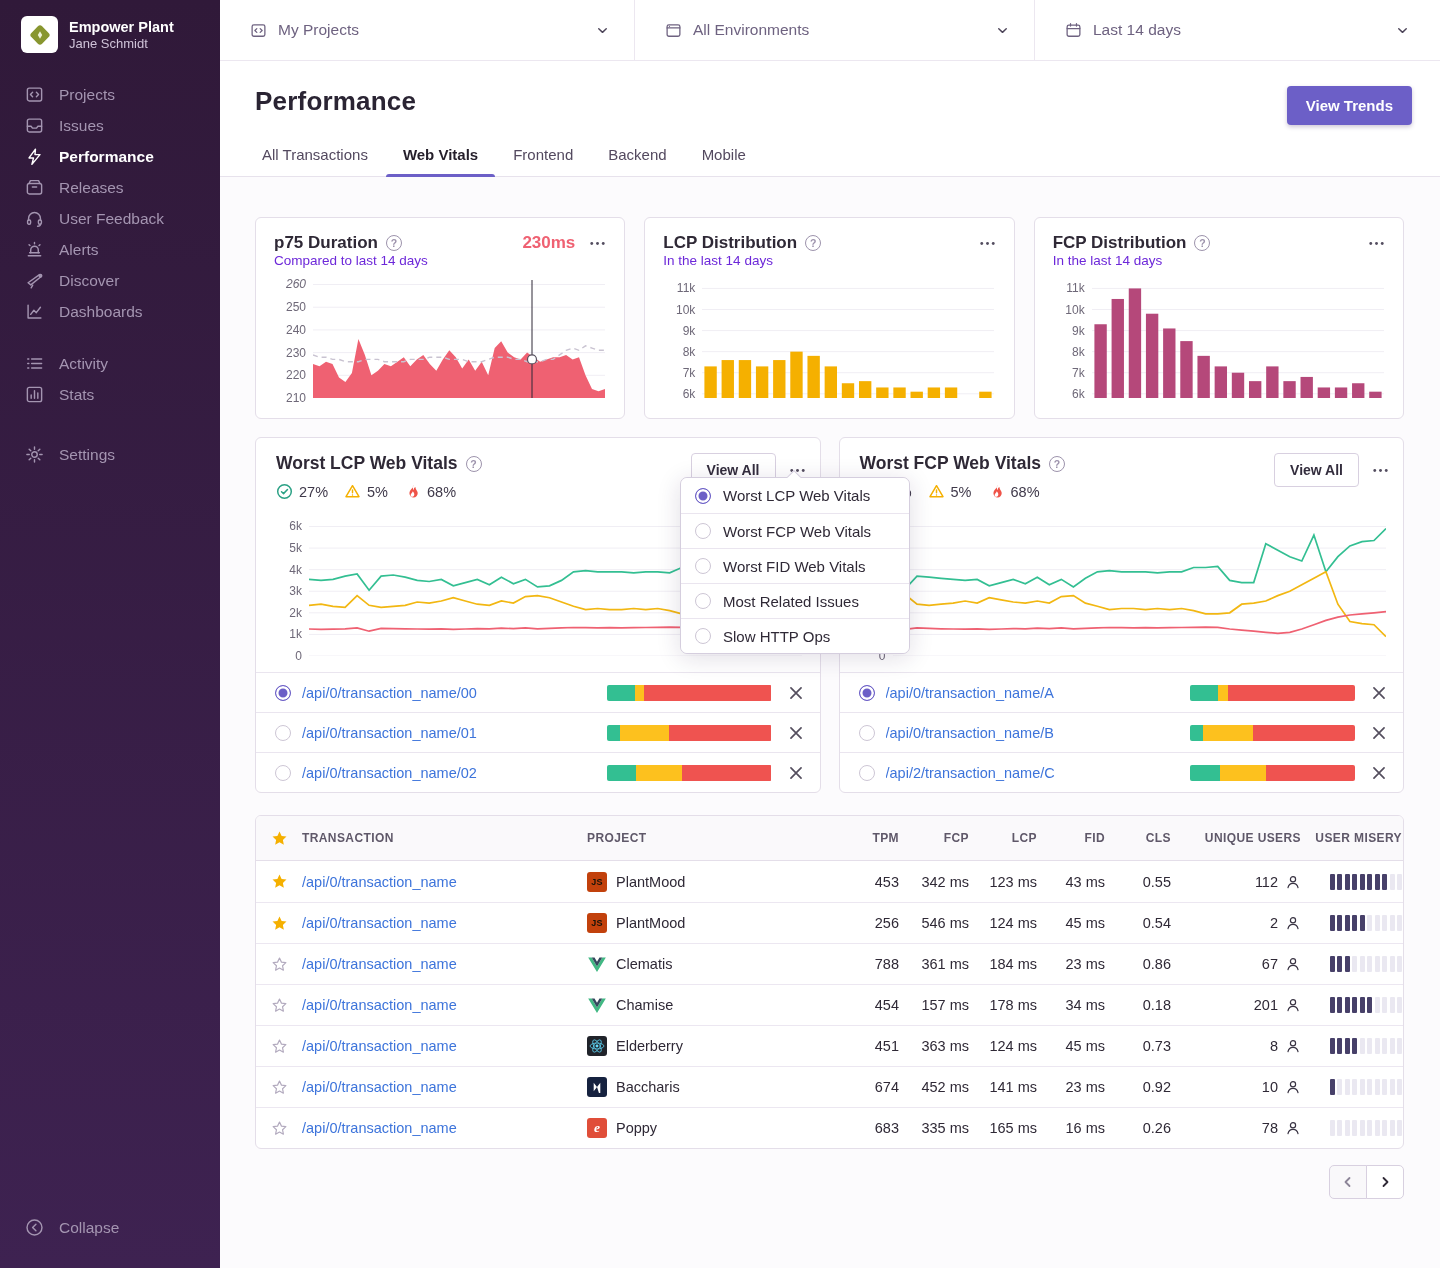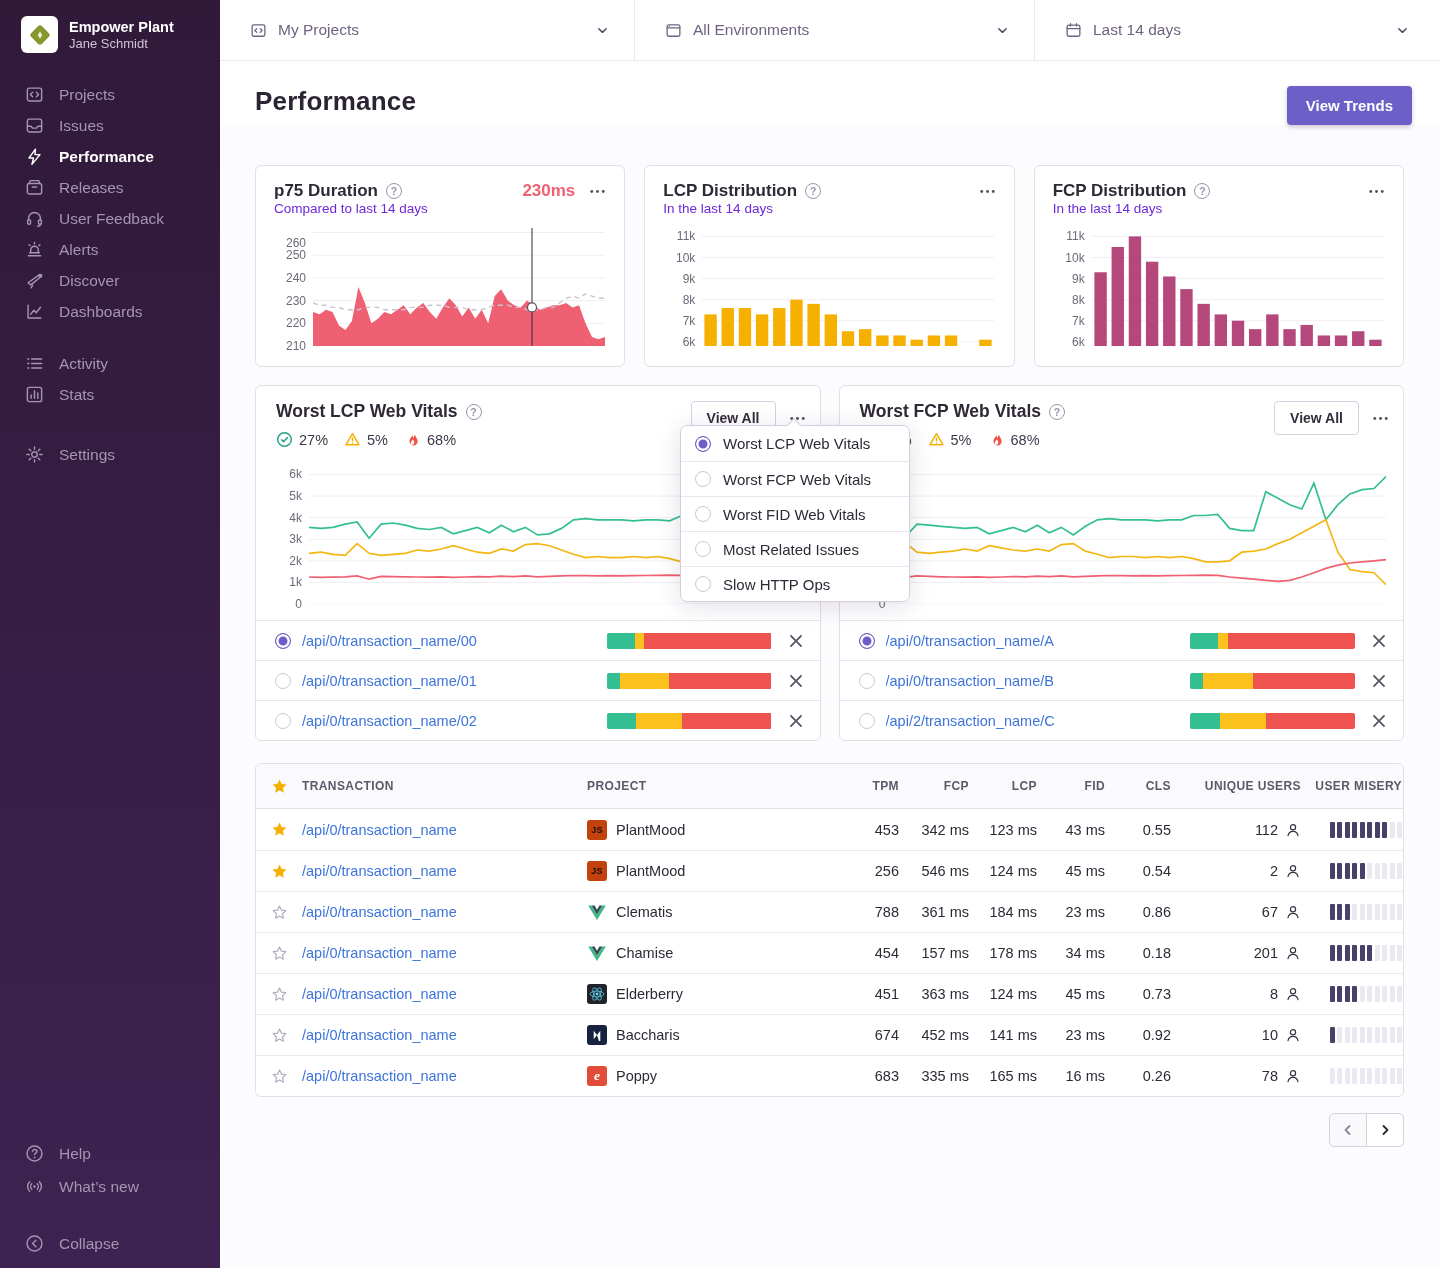--- a/index.html
+++ b/index.html
@@ -2,21 +2,21 @@
 <html><head>
 <meta charset="utf-8">
 <style>
   *{box-sizing:border-box;margin:0;padding:0}
   html,body{width:1440px;height:1268px}
   body{font-family:"Liberation Sans",sans-serif;display:flex;background:#fff;overflow:hidden;color:#2f2936}
   .ic{display:inline-flex;align-items:center;justify-content:center;flex:none}
   .ic svg{width:100%;height:100%;display:block}
 
   
-  .sidebar{width:220px;flex:none;background:linear-gradient(180deg,#301939 0%,#3e2251 100%);color:#a495b1;display:flex;flex-direction:column;padding:16px 0 8px}
+  .sidebar{width:220px;flex:none;background:linear-gradient(180deg,#301939 0%,#3e2251 100%);color:#a495b1;display:flex;flex-direction:column;padding:16px 0 24px}
   .org{display:flex;align-items:center;gap:11px;padding-left:21px}
   .logo{width:37px;height:37px;background:#fff;border-radius:6px;display:flex;align-items:center;justify-content:center;flex:none}
   .logo .ic{width:26px;height:26px}
   .org-name{font-size:14.5px;font-weight:700;color:#fff;line-height:1.25}
   .org-user{font-size:13px;color:#cfc3d8;font-weight:400}
   .navgroup{margin-top:26px}
   .navgroup.g1{margin-top:21px}
   .navgroup.g2{margin-top:29px}
   .nav-item{display:flex;align-items:center;gap:15px;height:31px;padding-left:25px;font-size:15.5px;cursor:pointer}
   .nav-item .ic{width:19px;height:19px}
@@ -252,41 +252,20 @@
         <span class="ic ">
           <svg viewBox="0 0 16 16" fill="none" stroke="currentColor" stroke-width="1.2" stroke-linecap="round" stroke-linejoin="round">
             <circle cx="8" cy="8" r="2.3"></circle>
             <path d="M8 1.6v2M8 12.4v2M1.6 8h2M12.4 8h2M3.5 3.5l1.4 1.4M11.1 11.1l1.4 1.4M12.5 3.5l-1.4 1.4M4.9 11.1l-1.4 1.4"></path>
           </svg>
         </span>
         <span>Settings</span>
       </div>
     </nav>
   <div class="sb-footer">
-    <div>
-        <div class="nav-item">
-          <span class="ic ">
-            <svg viewBox="0 0 16 16" fill="none" stroke="currentColor" stroke-width="1.2" stroke-linecap="round" stroke-linejoin="round">
-              <circle cx="8" cy="8" r="6.3"></circle>
-              <path d="M6.2 6.3c.2-1 1-1.7 1.9-1.7 1 0 1.9.7 1.9 1.7 0 1.4-1.8 1.4-1.9 2.6"></path>
-              <path d="M8 11.3h.01" stroke-width="1.6"></path>
-            </svg>
-          </span>
-          <span>Help</span>
-        </div>
-        <div class="nav-item">
-          <span class="ic ">
-            <svg viewBox="0 0 16 16" fill="none" stroke="currentColor" stroke-width="1.2" stroke-linecap="round" stroke-linejoin="round">
-              <path d="M8 8h.01" stroke-width="2"></path>
-              <path d="M5.7 10.3a3.3 3.3 0 0 1 0-4.6M10.3 5.7a3.3 3.3 0 0 1 0 4.6M3.9 12.1a5.8 5.8 0 0 1 0-8.2M12.1 3.9a5.8 5.8 0 0 1 0 8.2"></path>
-            </svg>
-          </span>
-          <span>What’s new</span>
-        </div>
-      </div>
     <div class="collapse-wrap">
         <div class="nav-item">
           <span class="ic ">
             <svg viewBox="0 0 16 16" fill="none" stroke="currentColor" stroke-width="1.2" stroke-linecap="round" stroke-linejoin="round">
               <circle cx="8" cy="8" r="6.3"></circle>
               <path d="M9.2 5.2 6.4 8l2.8 2.8"></path>
             </svg>
           </span>
           <span>Collapse</span>
         </div>
@@ -339,20 +318,27 @@
           </svg>
         </span>
     </div>
   </div>
 
   <div class="page">
     <div class="page-head">
       <h1>Performance</h1>
       <button class="view-trends">View Trends</button>
     </div>
+    <div class="tabs">
+        <div class="tab">All Transactions</div>
+        <div class="tab active">Web Vitals</div>
+        <div class="tab">Frontend</div>
+        <div class="tab">Backend</div>
+        <div class="tab">Mobile</div>
+      </div>
 
     <div class="content">
 
 
       <div class="cards-row">
         <div class="scard">
           <div class="scard-head">
             <span class="card-title">
                 <span>p75 Duration</span>
                 <span class="help"></span>
@@ -362,21 +348,21 @@
                 <svg viewBox="0 0 16 16" fill="currentColor">
                   <circle cx="2.6" cy="8" r="1.35"></circle>
                   <circle cx="8" cy="8" r="1.35"></circle>
                   <circle cx="13.4" cy="8" r="1.35"></circle>
                 </svg>
               </span>
           </div>
           <div class="card-sub">Compared to last 14 days</div>
           <div class="chartbox">
               <div class="ylabels" style="width: 32px; height: 118px;">
-                <div class="ytick" style="top: 15px;">260</div>
+                <div class="ytick" style="top: 4px; font-style: italic;">260</div>
                 <div class="ytick" style="top: 27.2308px;">250</div>
                 <div class="ytick" style="top: 49.9231px;">240</div>
                 <div class="ytick" style="top: 72.6154px;">230</div>
                 <div class="ytick" style="top: 95.3077px;">220</div>
                 <div class="ytick" style="top: 118px;">210</div>
               </div>
               <div class="plot"><svg width="292" height="118" viewBox="0 0 292 118">
                   <line x1="0" x2="292" y1="4.538461538461536" y2="4.538461538461536" stroke="#f0eef4" stroke-width="1"></line>
                   <line x1="0" x2="292" y1="27.230769230769226" y2="27.230769230769226" stroke="#f0eef4" stroke-width="1"></line>
                   <line x1="0" x2="292" y1="49.92307692307693" y2="49.92307692307693" stroke="#f0eef4" stroke-width="1"></line>

